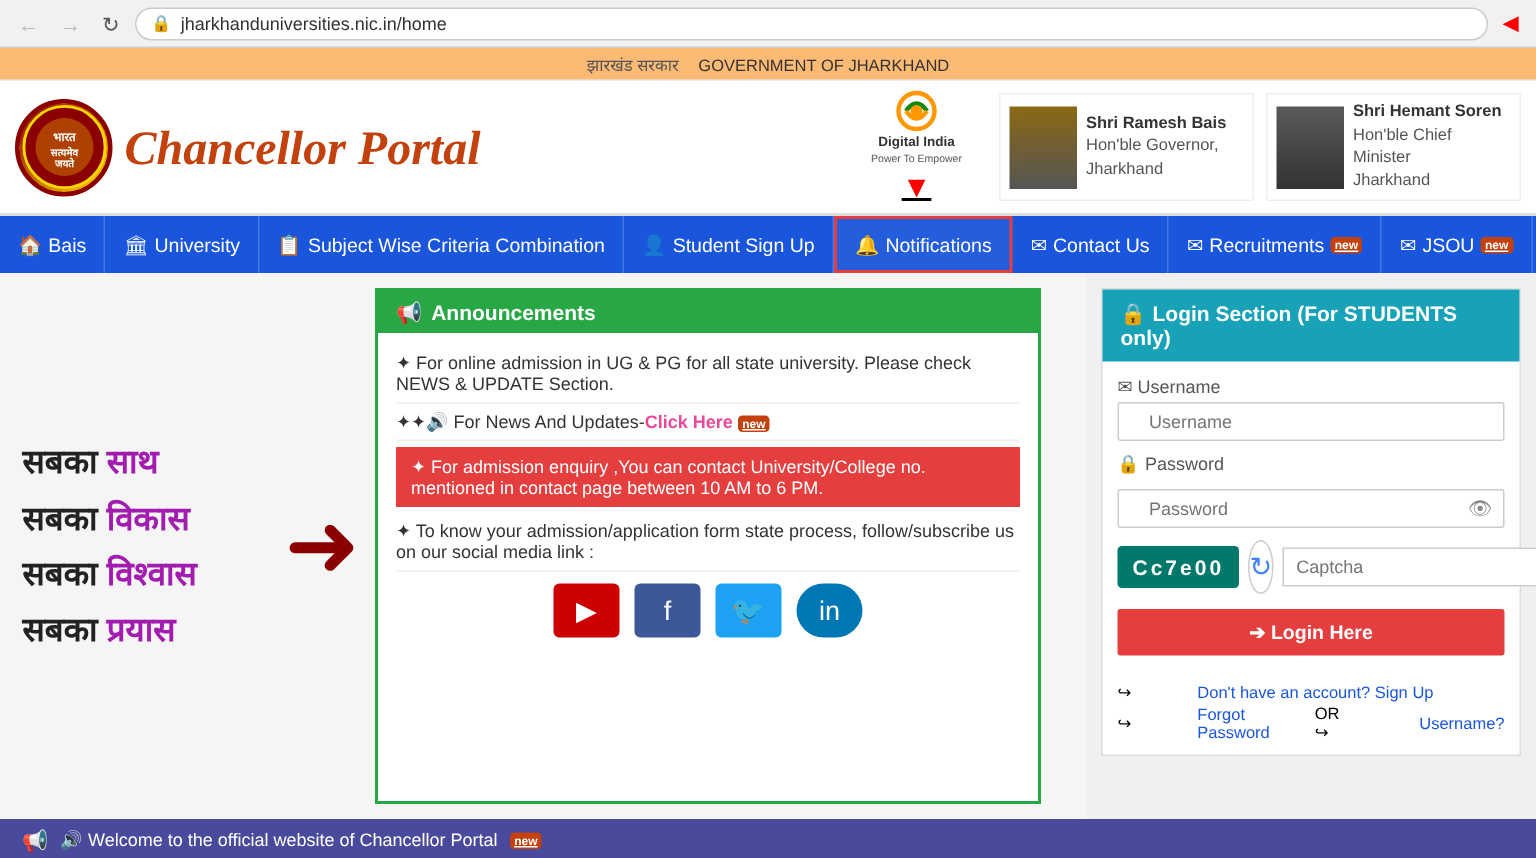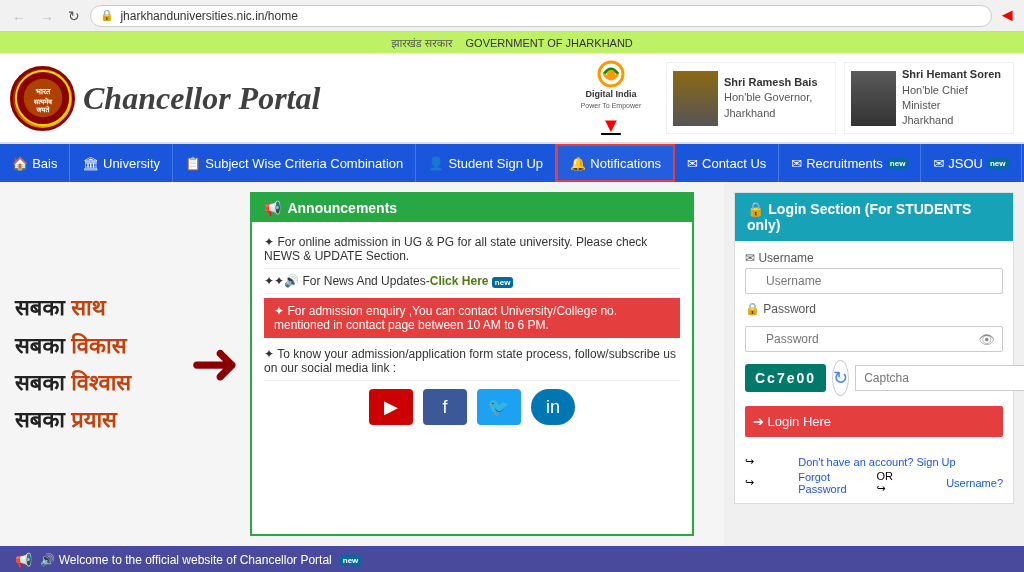--- a/index.html
+++ b/index.html
@@ -38,21 +38,21 @@
     .url-bar span { color: #333; font-size: 12px; }
     .url-bar .lock { color: #4a4; font-size: 11px; }
     .red-arrow {
       color: red;
       font-size: 18px;
       font-weight: bold;
     }
 
     
     .gov-bar {
-      background: #bef264;
+      background: #fdba74;
       text-align: center;
       padding: 3px;
       font-size: 11px;
       color: #333;
       border-bottom: 1px solid #eee;
     }
     .gov-bar span:first-child { margin-right: 10px; color: #555; }
 
     
     .header {
@@ -80,21 +80,21 @@
       justify-content: center;
       font-size: 10px;
       color: white;
       font-weight: bold;
       text-align: center;
       overflow: hidden;
     }
     .portal-title {
       font-family: 'Georgia', serif;
       font-size: 32px;
-      color: #404040;
+      color: #c2410c;
       font-style: italic;
       font-weight: bold;
     }
     .header-digital {
       display: flex;
       align-items: center;
       padding: 0 20px;
       text-decoration: underline;
     }
     .digital-india-box {
@@ -151,26 +151,27 @@
       cursor: pointer;
       white-space: nowrap;
       border-right: 1px solid rgba(255,255,255,0.2);
       text-decoration: none;
     }
     .nav-item.highlighted {
       border: 2px solid #e53e3e;
       background: rgba(255,255,255,0.05);
     }
     .badge-new {
-      background: #0369a1;
+      background: #c2410c;
       color: white;
       font-size: 8px;
       padding: 1px 3px;
       border-radius: 3px;
       font-weight: bold;
+      text-decoration: underline;
     }
 
     
     .main-content {
       display: flex;
       height: calc(572px - 32px - 20px - 90px - 38px - 28px);
       background: #f5f5f5;
     }
 
     
@@ -182,21 +183,21 @@
       justify-content: center;
       position: relative;
     }
     .hindi-text {
       font-size: 22px;
       line-height: 1.7;
       font-weight: bold;
     }
     .hindi-line { display: block; }
     .hindi-black { color: #222; }
-    .hindi-orange { color: #c2410c; }
+    .hindi-orange { color: #a21caf; }
     .big-arrow {
       position: absolute;
       right: -10px;
       top: 50%;
       transform: translateY(-50%);
       color: #8B0000;
       font-size: 60px;
       line-height: 1;
     }
 
@@ -230,21 +231,21 @@
       border-bottom: 1px solid #eee;
     }
     .ann-item:last-child { border-bottom: none; }
     .ann-red {
       background: #e53e3e;
       color: white;
       padding: 6px 10px;
       margin: 4px 0;
       font-size: 12px;
     }
-    .ann-link { color: #4d7c0f; font-weight: bold; cursor: pointer; }
+    .ann-link { color: #ec4899; font-weight: bold; cursor: pointer; }
     .social-icons {
       display: flex;
       gap: 10px;
       margin-top: 8px;
       justify-content: center;
     }
     .social-icon {
       width: 44px;
       height: 36px;
       display: flex;
@@ -331,23 +332,24 @@
     }
     .login-btn {
       width: 100%;
       background: #e53e3e;
       color: white;
       border: none;
       padding: 8px;
       font-size: 13px;
       cursor: pointer;
       border-radius: 2px;
-      font-weight: normal;
-      display: flex;
-      align-items: center;
+      font-weight: bold;
+      display: flex;
+      align-items: center;
+      justify-content: center;
       gap: 6px;
     }
     .login-footer {
       padding: 6px 10px;
       font-size: 11px;
     }
     .login-footer a { color: #1a56db; text-decoration: none; cursor: pointer; margin-left: 40px; }
     .login-footer div { margin: 2px 0; display: flex; align-items: center; gap: 4px; }
 
     

